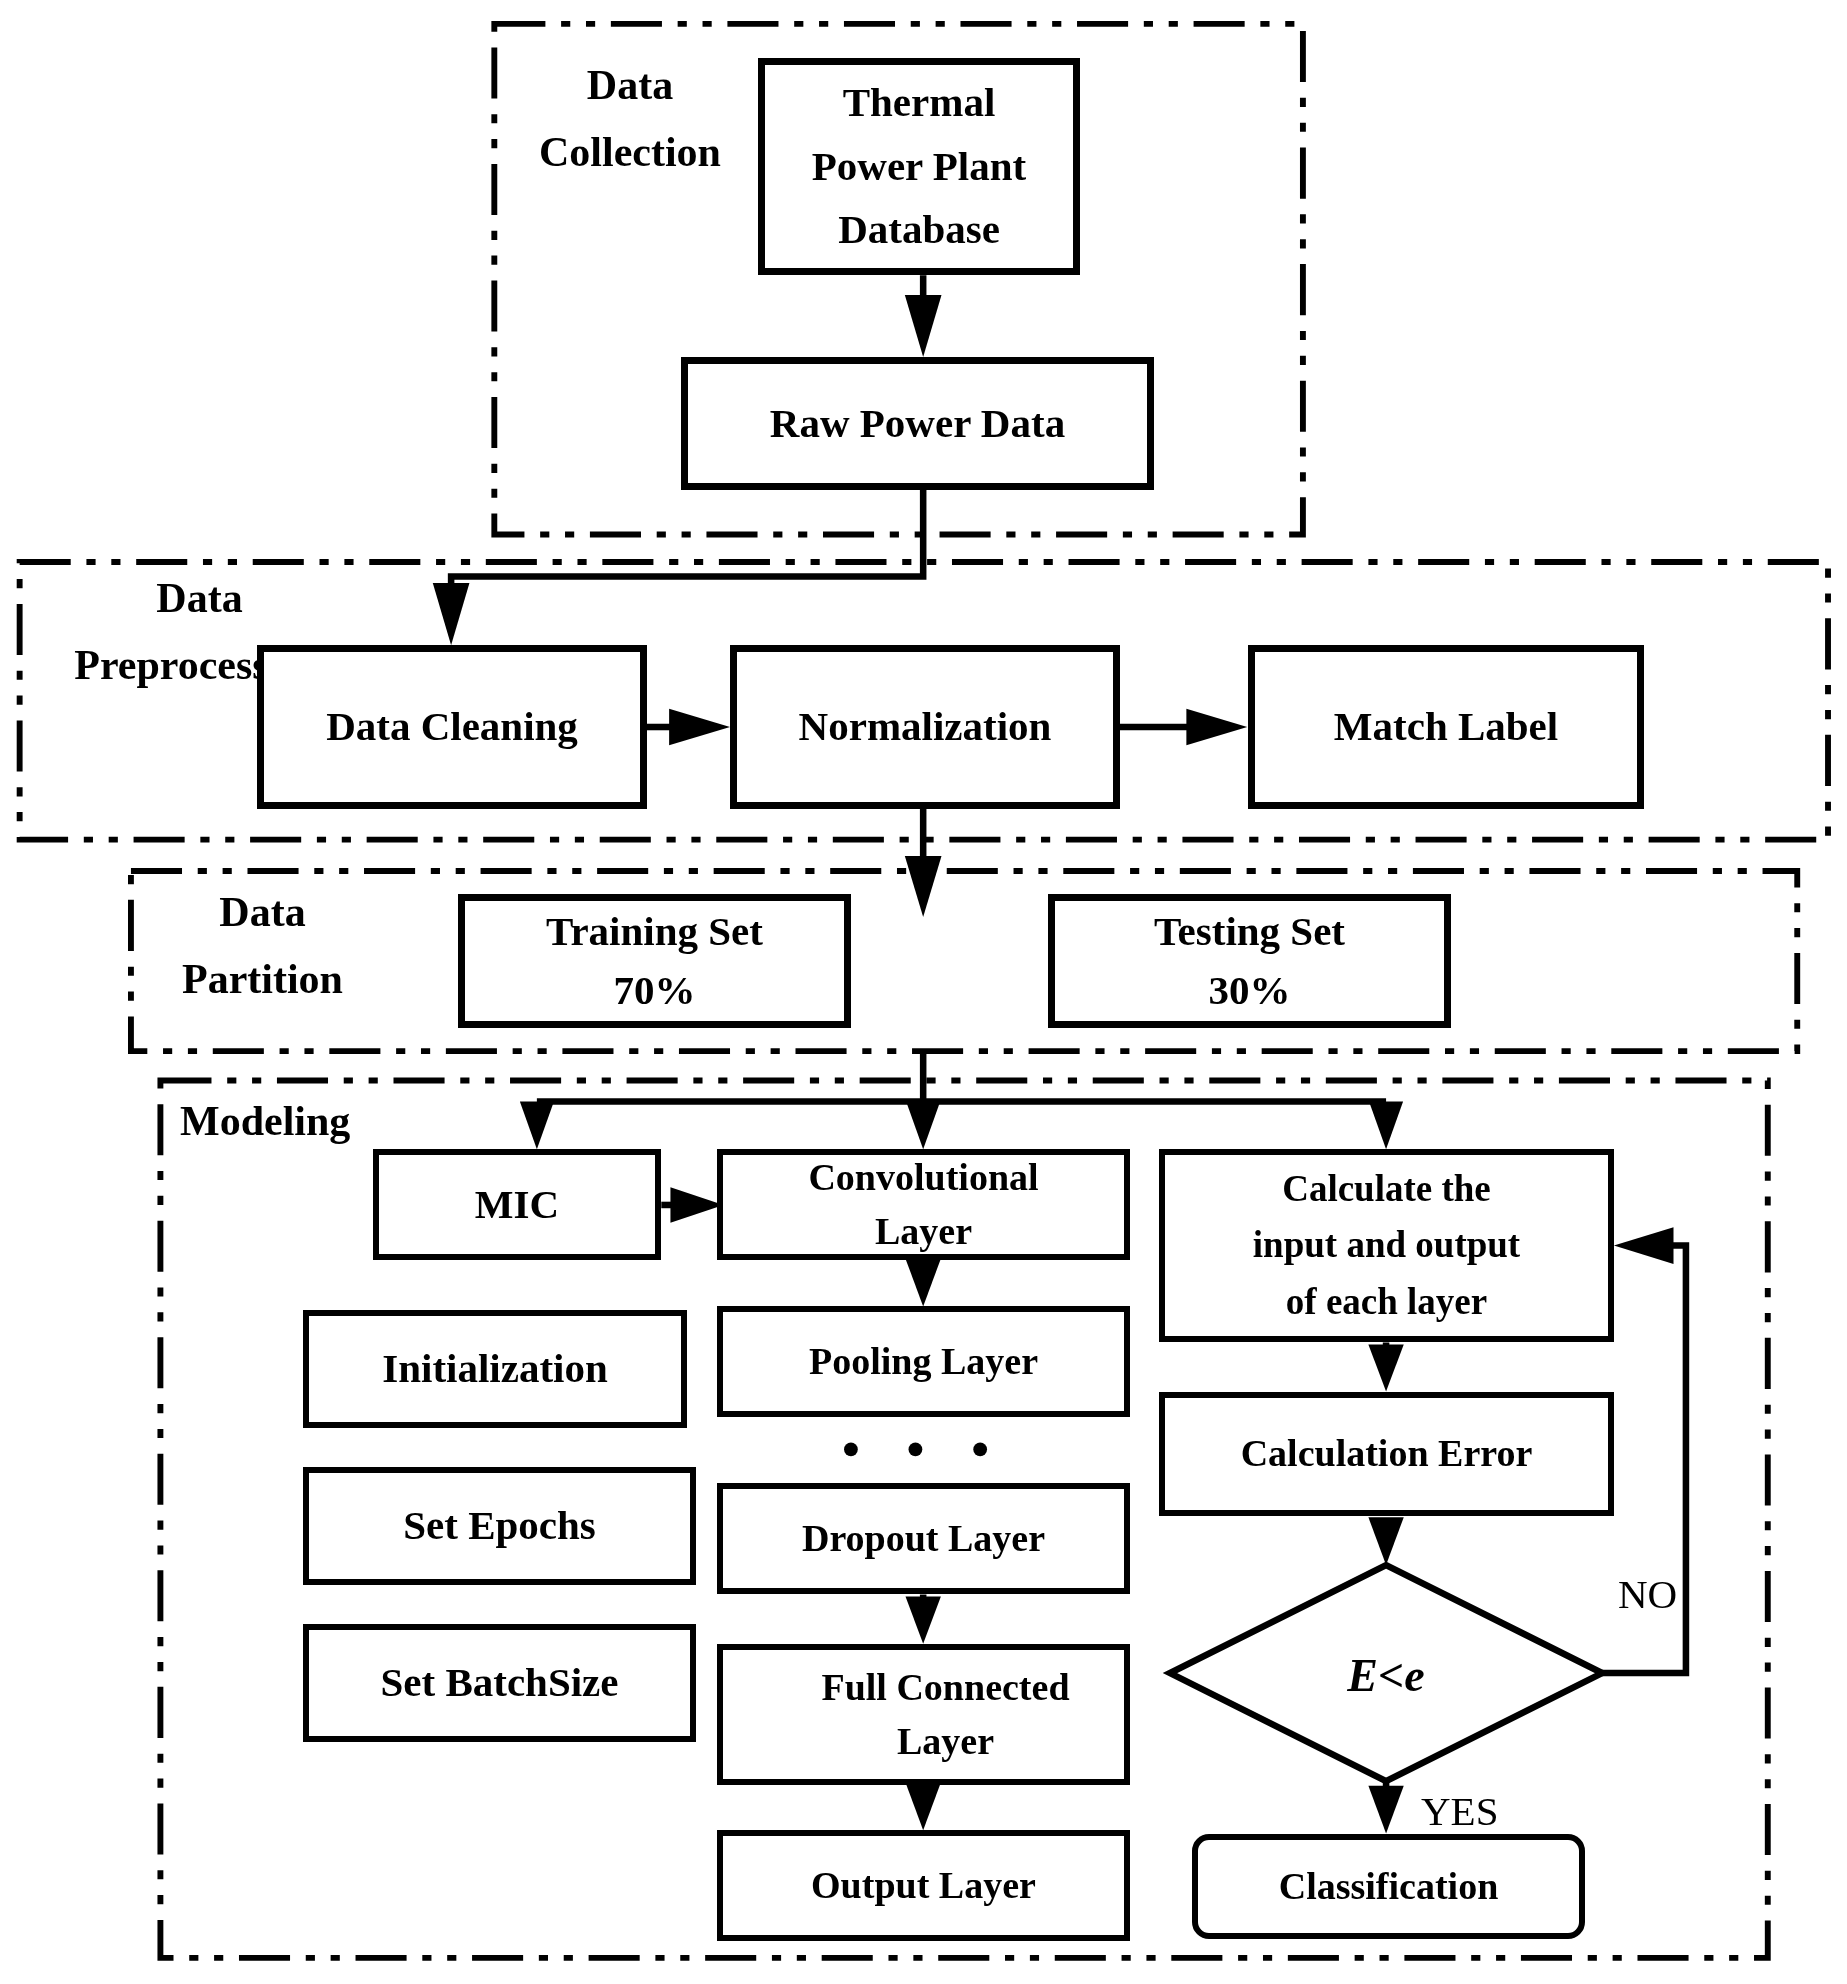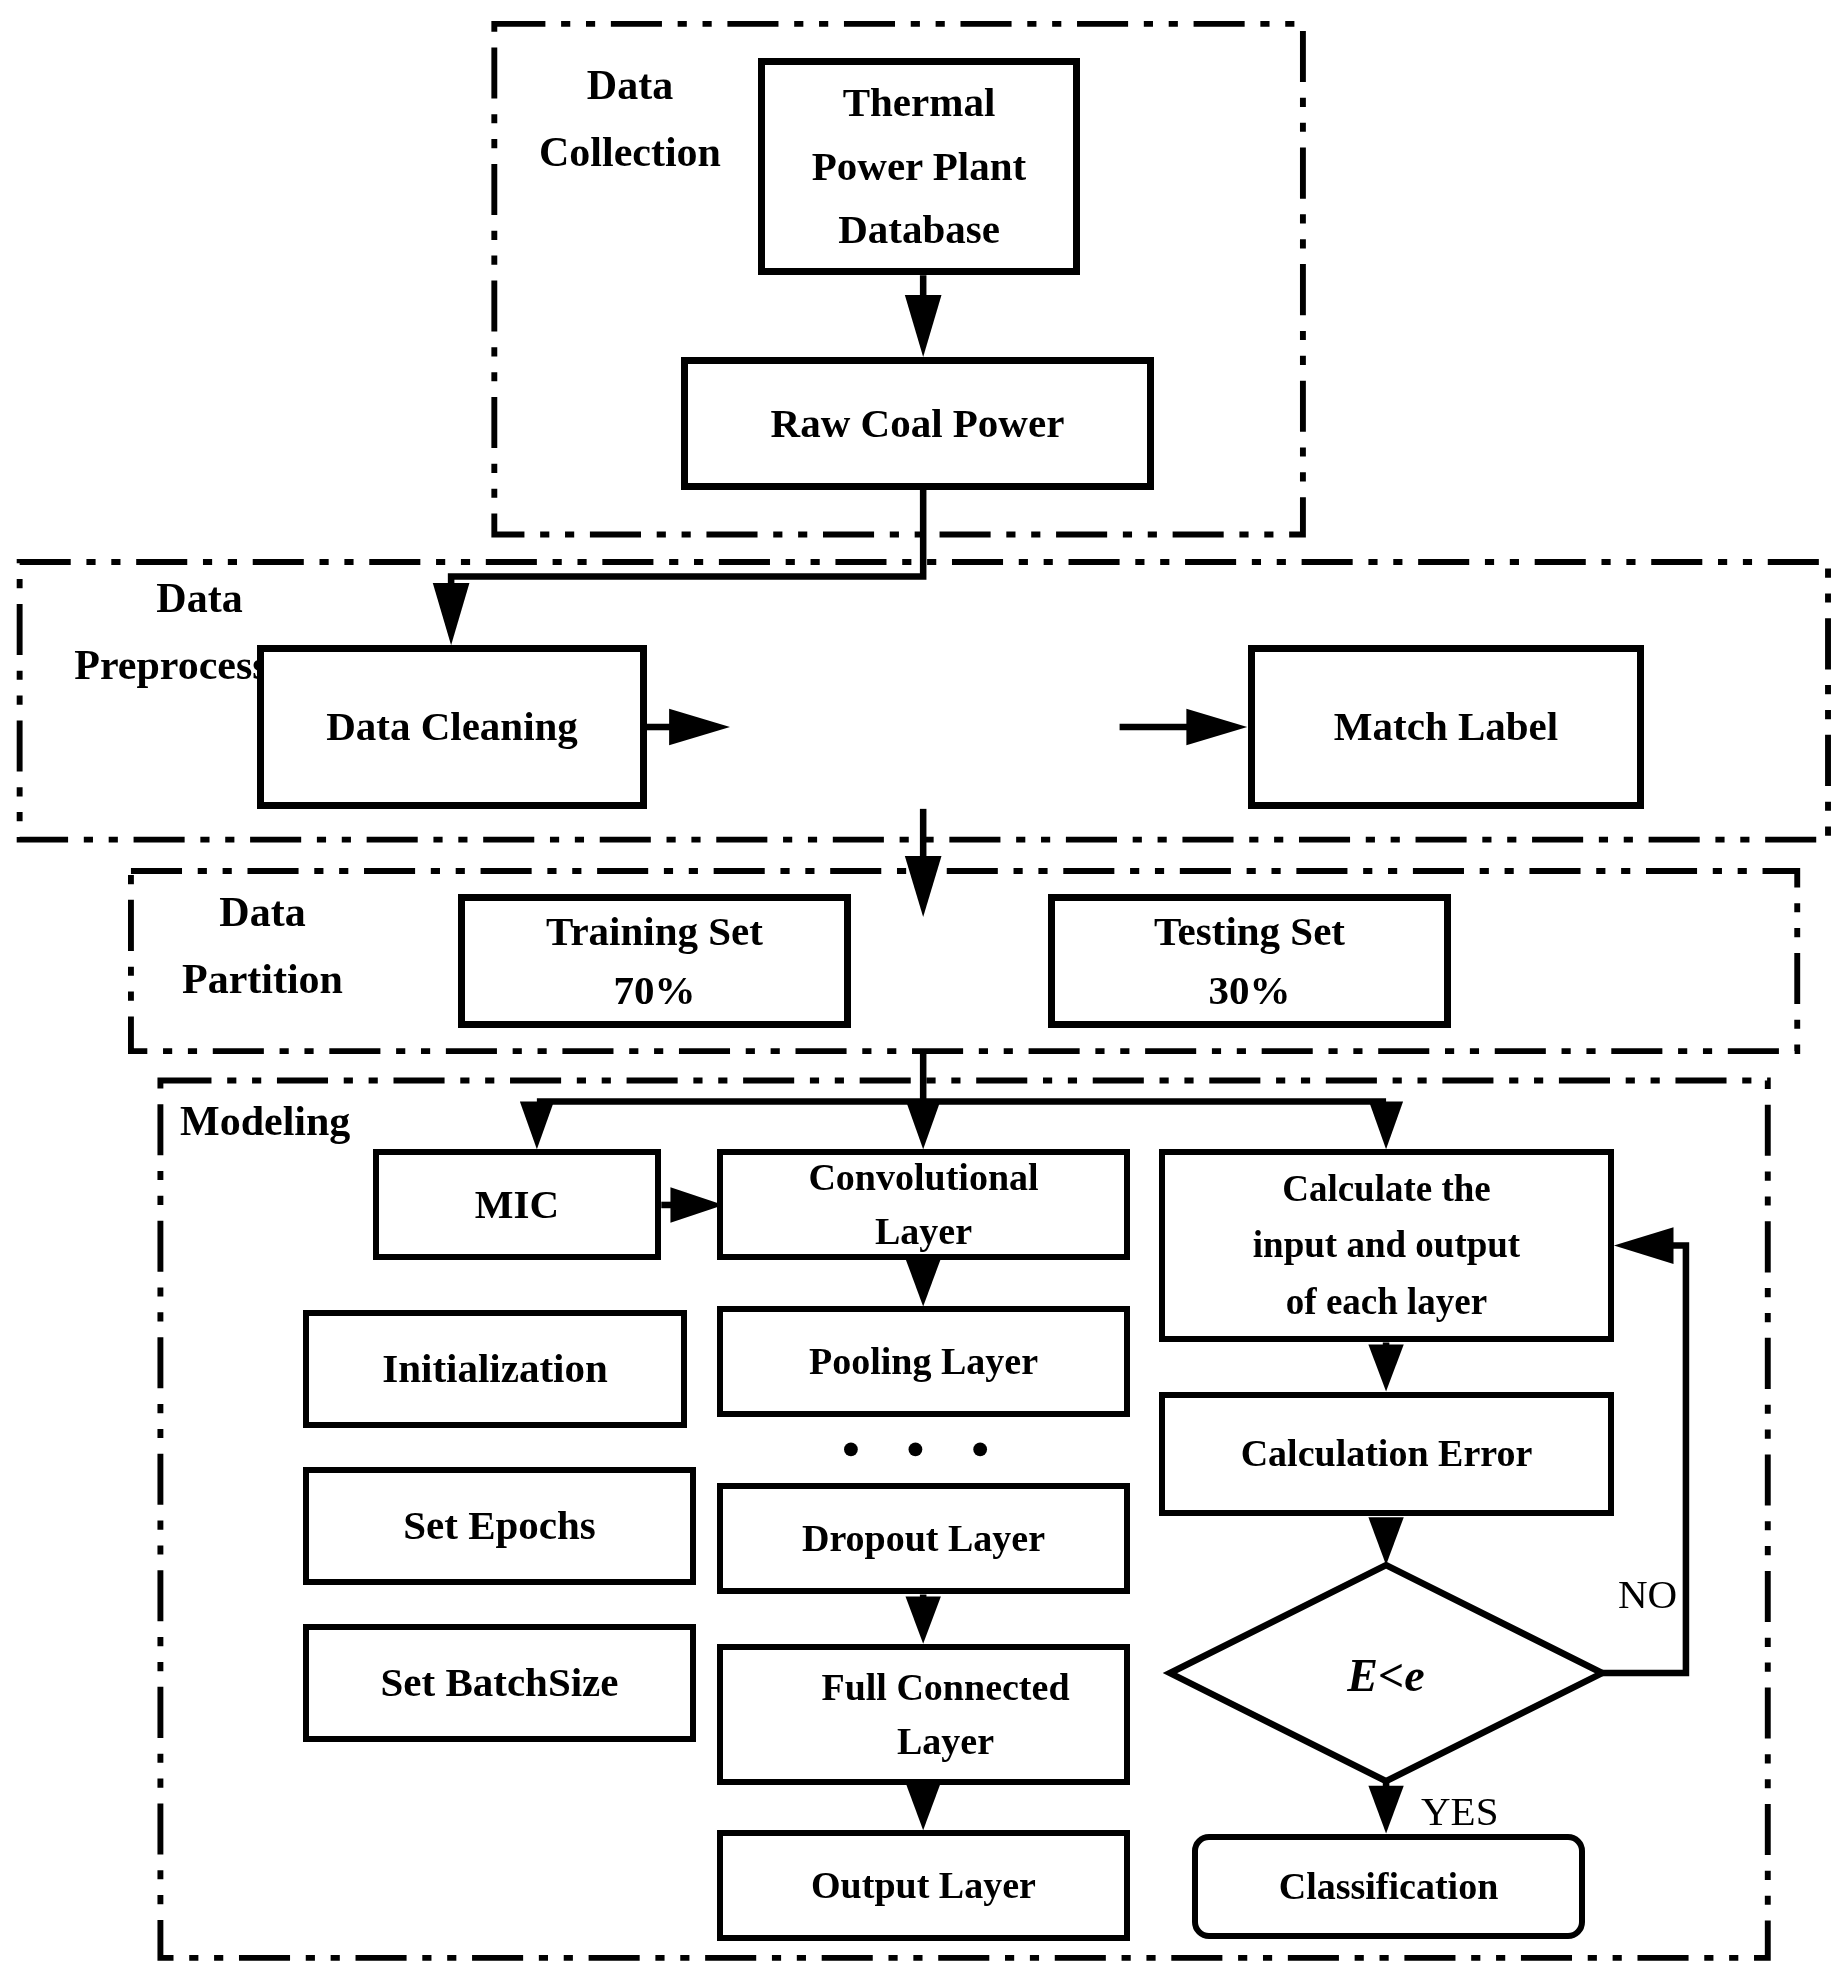--- a/index.html
+++ b/index.html
@@ -87,25 +87,28 @@
   <div class="seclabel" style="left:151px; top:879px;width:223px;">Data
 Partition</div>
   <div class="seclabel" style="left:180px; top:1088px;width:216px; text-align:left;">Modeling</div>
 
   <div class="box f62" style="left:758px; top:58px;  width:322px; height:217px;">
       <span>Thermal
 Power Plant
 Database</span>
     </div>
   <div class="box f62" style="left:681px; top:357px; width:473px; height:133px;">
-      <span>Raw Coal Power</span>
+      <span>Raw Power Data</span>
     </div>
 
   <div class="box f62" style="left:257px;  top:645px; width:390px; height:164px;">
       <span>Data Cleaning</span>
+    </div>
+  <div class="box f62" style="left:730px; top:645px; width:390px; height:164px;">
+      <span>Normalization</span>
     </div>
   <div class="box f62" style="left:1248px; top:645px; width:396px; height:164px;">
       <span>Match Label</span>
     </div>
 
   <div class="box f62" style="left:458px;  top:894px; width:393px; height:134px; line-height:1.45;">
       <span>Training Set
 70%</span>
     </div>
   <div class="box f62" style="left:1048px; top:894px; width:403px; height:134px; line-height:1.45;">

